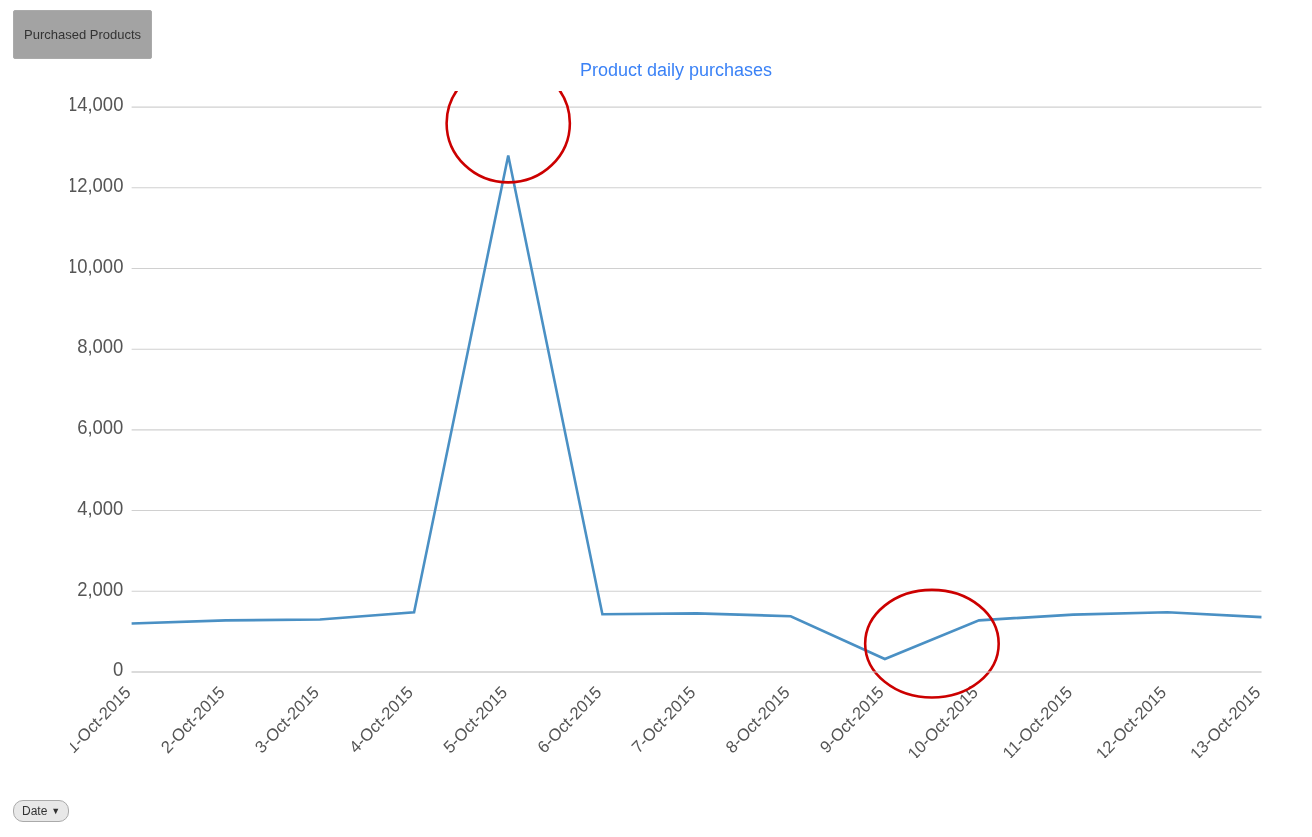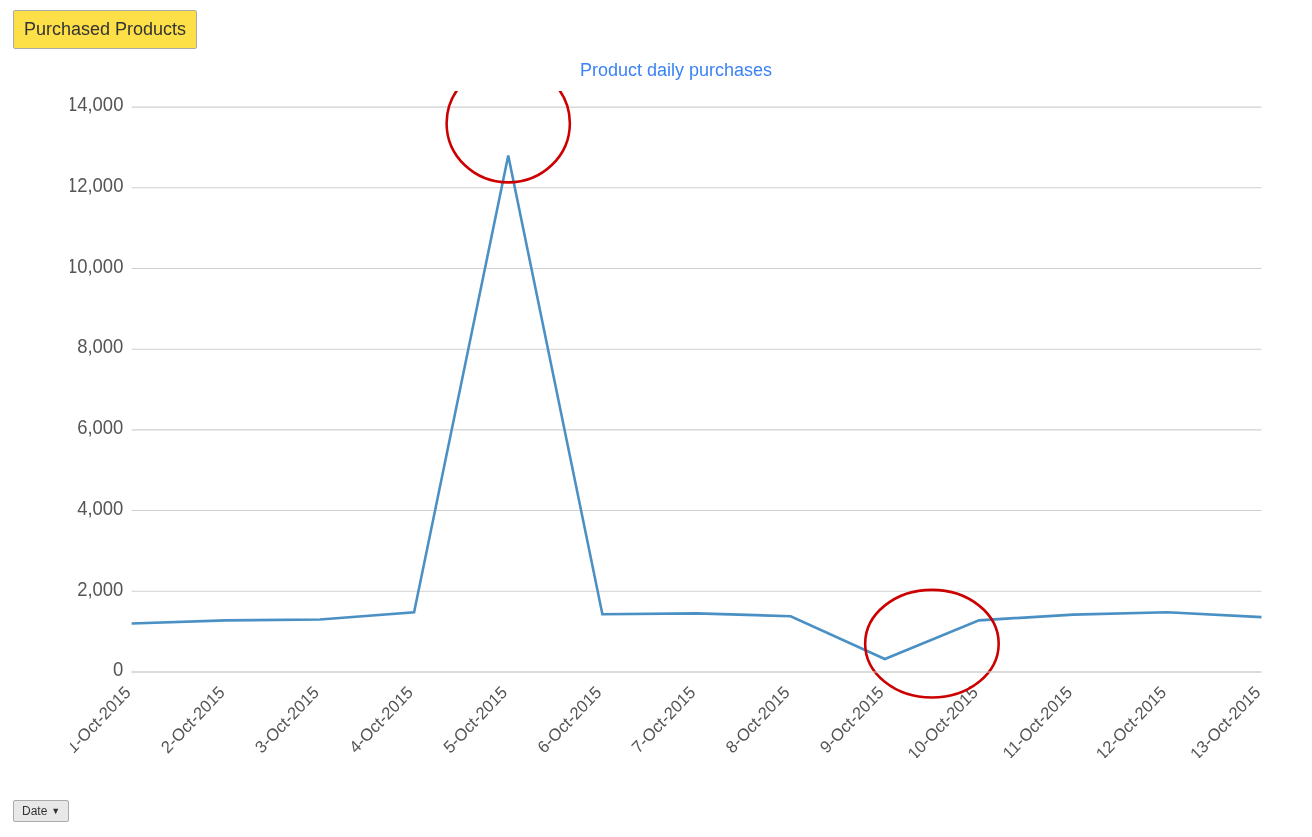--- a/index.html
+++ b/index.html
@@ -11,24 +11,24 @@
       width: 1312px;
       height: 837px;
       overflow: hidden;
     }
     .top-bar {
       position: absolute;
       top: 10px;
       left: 13px;
     }
     .purchased-btn {
-      background: #fde047;
+      background: #a3a3a3;
       border: 1px solid #aaa;
-      padding: 8px 10px;
-      font-size: 18px;
+      padding: 16px 10px;
+      font-size: 13px;
       cursor: pointer;
       border-radius: 2px;
       color: #333;
     }
     .chart-container {
       position: absolute;
       top: 50px;
       left: 0;
       right: 0;
       bottom: 60px;
@@ -54,21 +54,21 @@
       position: absolute;
       bottom: 15px;
       left: 13px;
     }
     .date-btn {
       background: #e8e8e8;
       border: 1px solid #aaa;
       padding: 3px 8px;
       font-size: 12px;
       cursor: pointer;
-      border-radius: 2px;
+      border-radius: 10px;
       color: #333;
       display: flex;
       align-items: center;
       gap: 4px;
     }
     .date-btn .arrow {
       font-size: 9px;
     }
   </style>
 </head>

